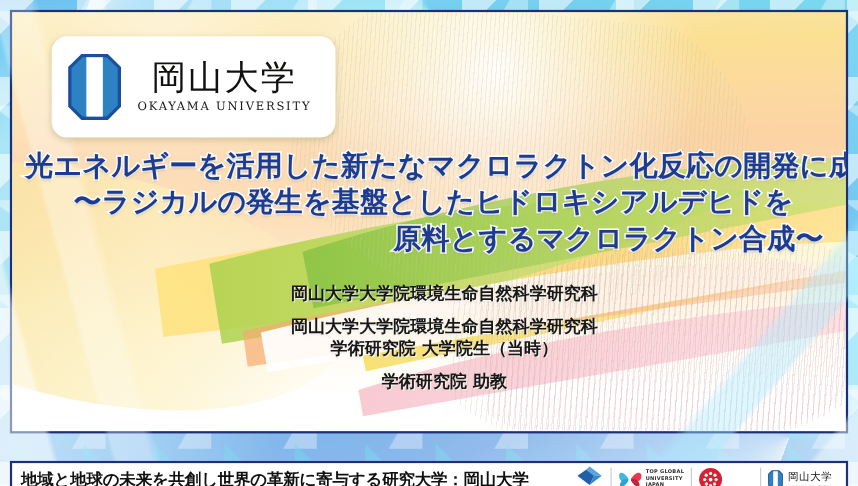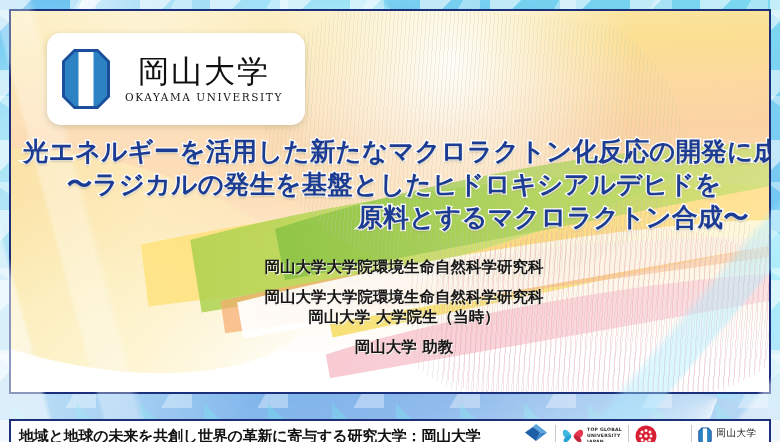--- a/index.html
+++ b/index.html
@@ -290,24 +290,24 @@
       <div class="tline l2">〜ラジカルの発生を基盤としたヒドロキシアルデヒドを</div>
       <div class="tline l3">原料とするマクロラクトン合成〜</div>
     </div>
 
     <div id="authors">
       <div class="agroup">
         <div class="aff">岡山大学大学院環境生命自然科学研究科</div>
       </div>
       <div class="agroup">
         <div class="aff">岡山大学大学院環境生命自然科学研究科</div>
-        <div class="who">岡山大学 大学院生（当時）</div>
+        <div class="who">学術研究院 大学院生（当時）</div>
       </div>
       <div class="agroup">
-        <div class="who">岡山大学 助教</div>
+        <div class="who">学術研究院 助教</div>
       </div>
     </div>
 
   </div>
 
   <div id="bottombar">
     <div id="tagline">地域と地球の未来を共創し世界の革新に寄与する研究大学：岡山大学</div>
 
     <div id="bar-logos">
 

